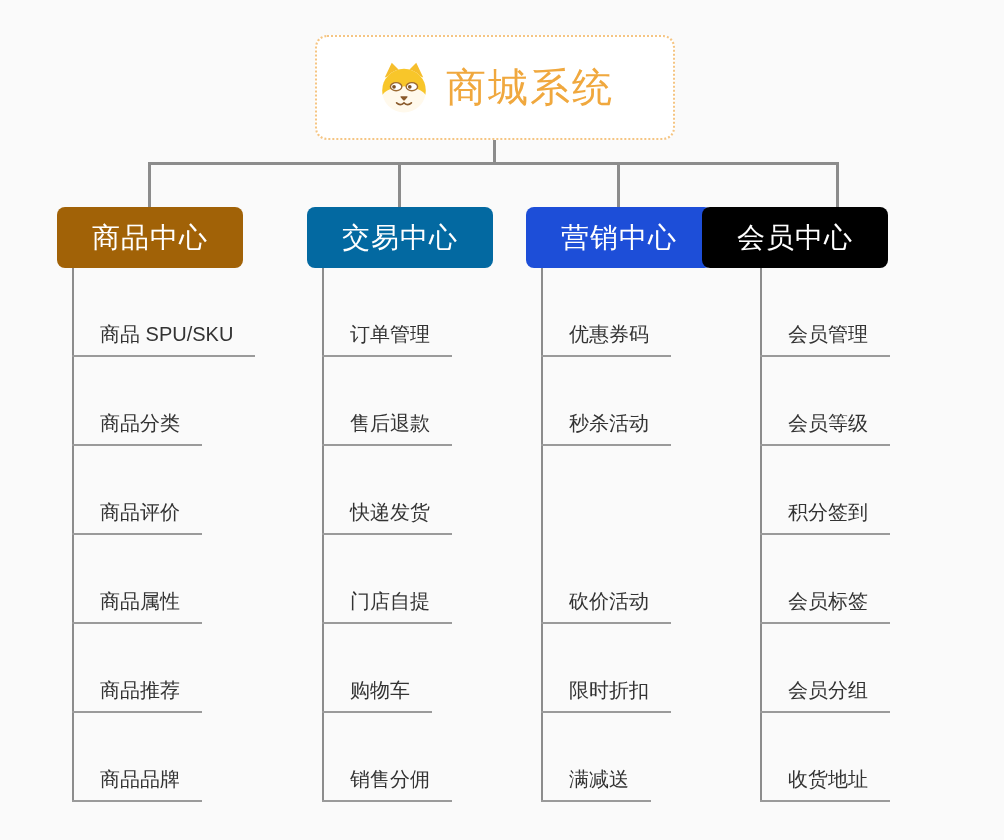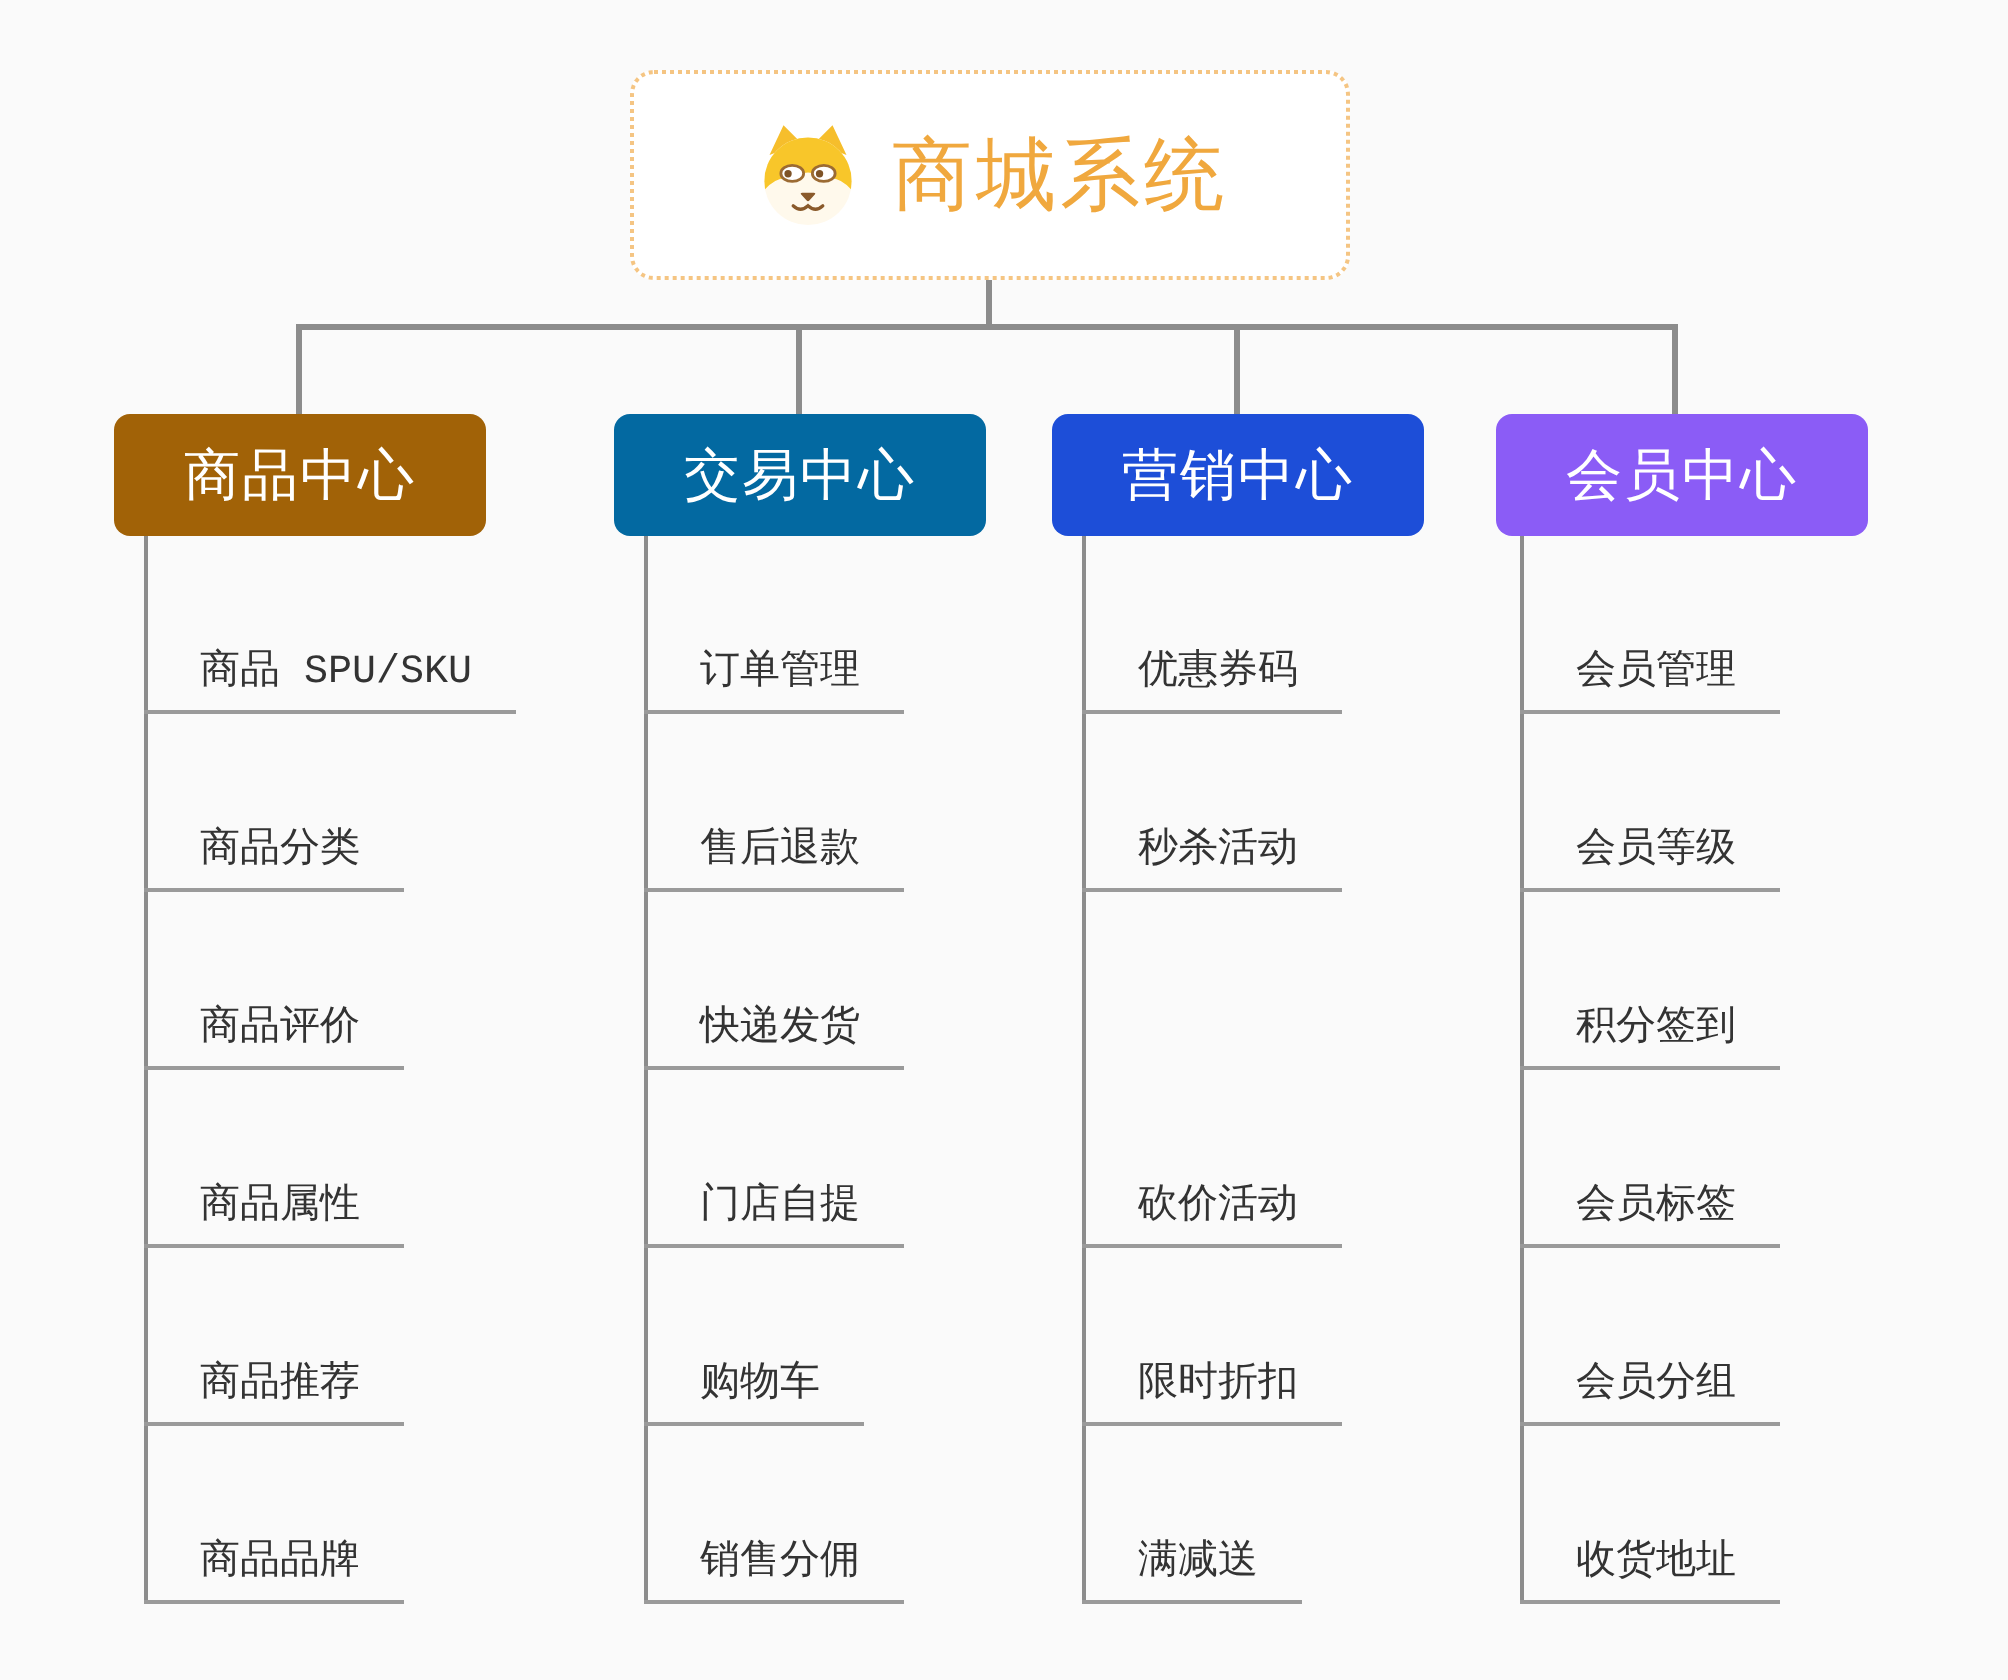--- a/index.html
+++ b/index.html
@@ -5,21 +5,20 @@
   html,body{margin:0;padding:0;}
   body{
     font-family:"Liberation Sans","DejaVu Sans",sans-serif;
     background:#f3f3f3;
   }
   .canvas{
     position:relative;
     width:1004px;height:840px;
     background:#fafafa;
     overflow:hidden;
-    font-family:Liberation Mono, monospace;
   }
   
   .root-node{
     position:absolute;left:315px;top:35px;width:360px;height:105px;
     background:#ffffff;
     border:2px dotted #f5c583;
     border-radius:12px;
     box-sizing:border-box;
     display:flex;align-items:center;justify-content:center;gap:14px;
   }
@@ -137,21 +136,21 @@
   <div class="leaf" style="left:541px;top:580px;">
       <span>砍价活动</span>
     </div>
   <div class="leaf" style="left:541px;top:669px;">
       <span>限时折扣</span>
     </div>
   <div class="leaf" style="left:541px;top:758px;">
       <span>满减送</span>
     </div>
 
-  <div class="branch-node" style="left: 748px; background-color: #8b5cf6;">会员中心</div>
+  <div class="branch-node" style="left: 702px; background-color: #000000;">会员中心</div>
   <div class="line" style="left:760px;top:268px;width:2px;height:534px;"></div>
   <div class="leaf" style="left:760px;top:313px;">
       <span>会员管理</span>
     </div>
   <div class="leaf" style="left:760px;top:402px;">
       <span>会员等级</span>
     </div>
   <div class="leaf" style="left:760px;top:491px;">
       <span>积分签到</span>
     </div>

